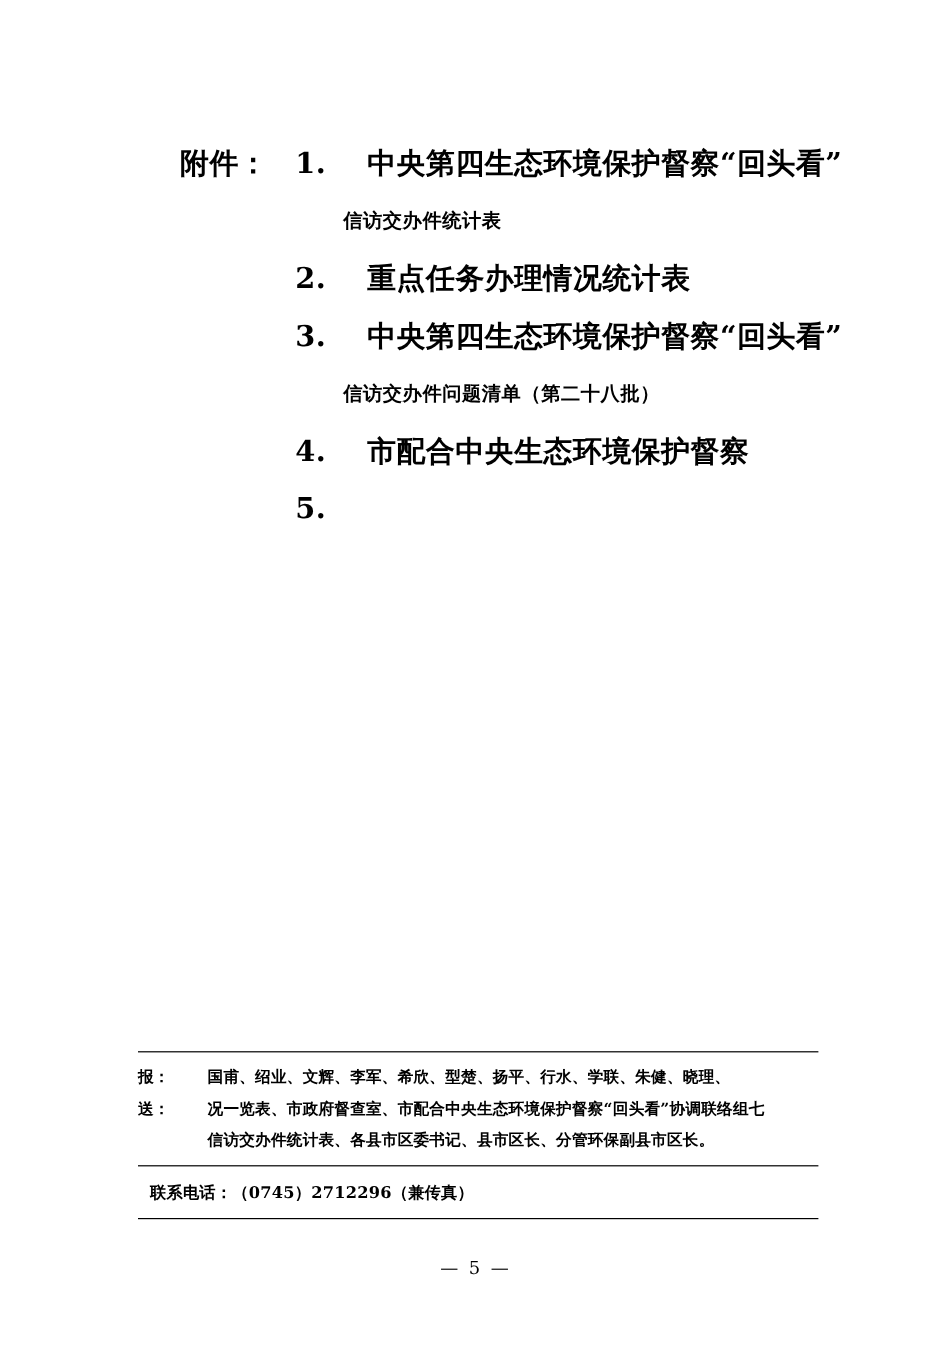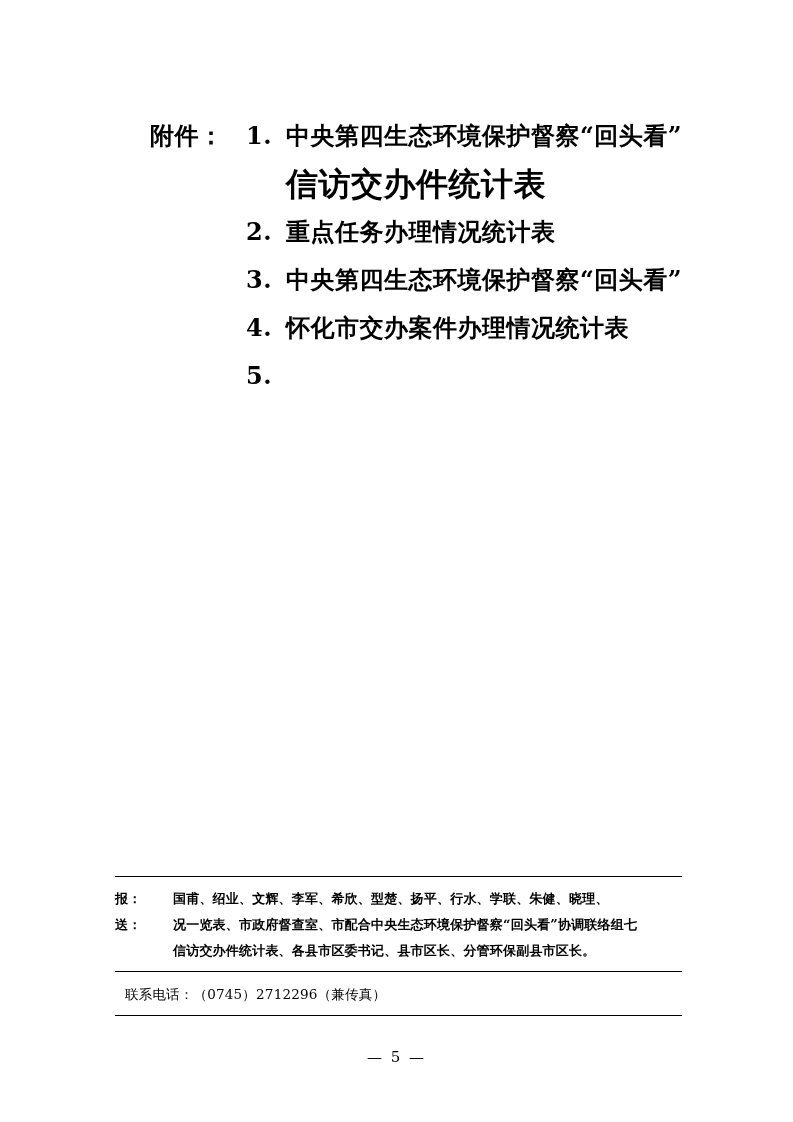--- a/index.html
+++ b/index.html
@@ -48,25 +48,26 @@
     flex: 0 0 40px;
     text-align: left;
     white-space: nowrap;
   }
   .attach-num.indent {
     margin-left: 96px;
   }
   .attach-text {
     flex: 1 1 auto;
     white-space: nowrap;
+    margin-left: 20px;
   }
   .attach-cont {
     margin-left: 136px;
     white-space: nowrap;
-    font-size: 32px;
+    font-size: 16px;
     line-height: 48px;
     font-weight: 600;
     letter-spacing: 0.5px;
   }
 
   
   .footer-block {
     position: absolute;
     left: 115px;
     top: 860px;
@@ -98,21 +99,21 @@
     flex: 1 1 auto;
   }
   .footer-val .cont {
     display: block;
     padding-left: 24px;
   }
   .contact-row {
     display: flex;
     align-items: flex-start;
     font-size: 13.5px;
-    font-weight: 400;
+    font-weight: 700;
     line-height: 30px;
     padding: 7px 0 6px 10px;
     letter-spacing: 0.2px;
   }
   .contact-phone { white-space: nowrap; }
   .contact-mail { white-space: nowrap; margin-left: 62px; }
 
   .page-number {
     position: absolute;
     left: 0;
@@ -140,24 +141,25 @@
 
     <div class="attach-row">
       <span class="attach-num indent">2.</span>
       <span class="attach-text">重点任务办理情况统计表</span>
     </div>
 
     <div class="attach-row">
       <span class="attach-num indent">3.</span>
       <span class="attach-text">中央第四生态环境保护督察“回头看”</span>
     </div>
+    <div class="attach-cont">信访交办件问题清单（第二十八批）</div>
 
     <div class="attach-row">
       <span class="attach-num indent">4.</span>
-      <span class="attach-text">怀化市交办案件办理情况统计表</span>
+      <span class="attach-text">市配合中央生态环境保护督察</span>
     </div>
 
     <div class="attach-row">
       <span class="attach-num indent">5.</span>
     </div>
 
   </div>
 
   <div class="footer-block">
     <div class="rule"></div>

